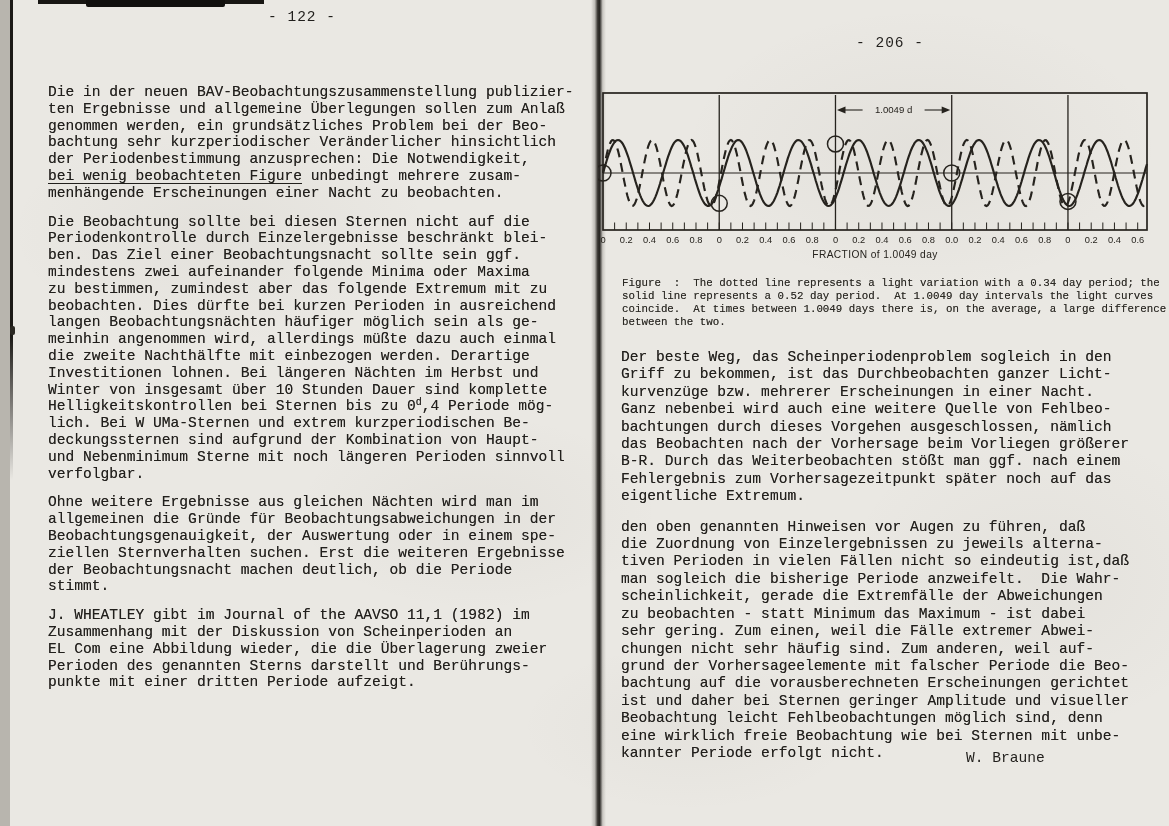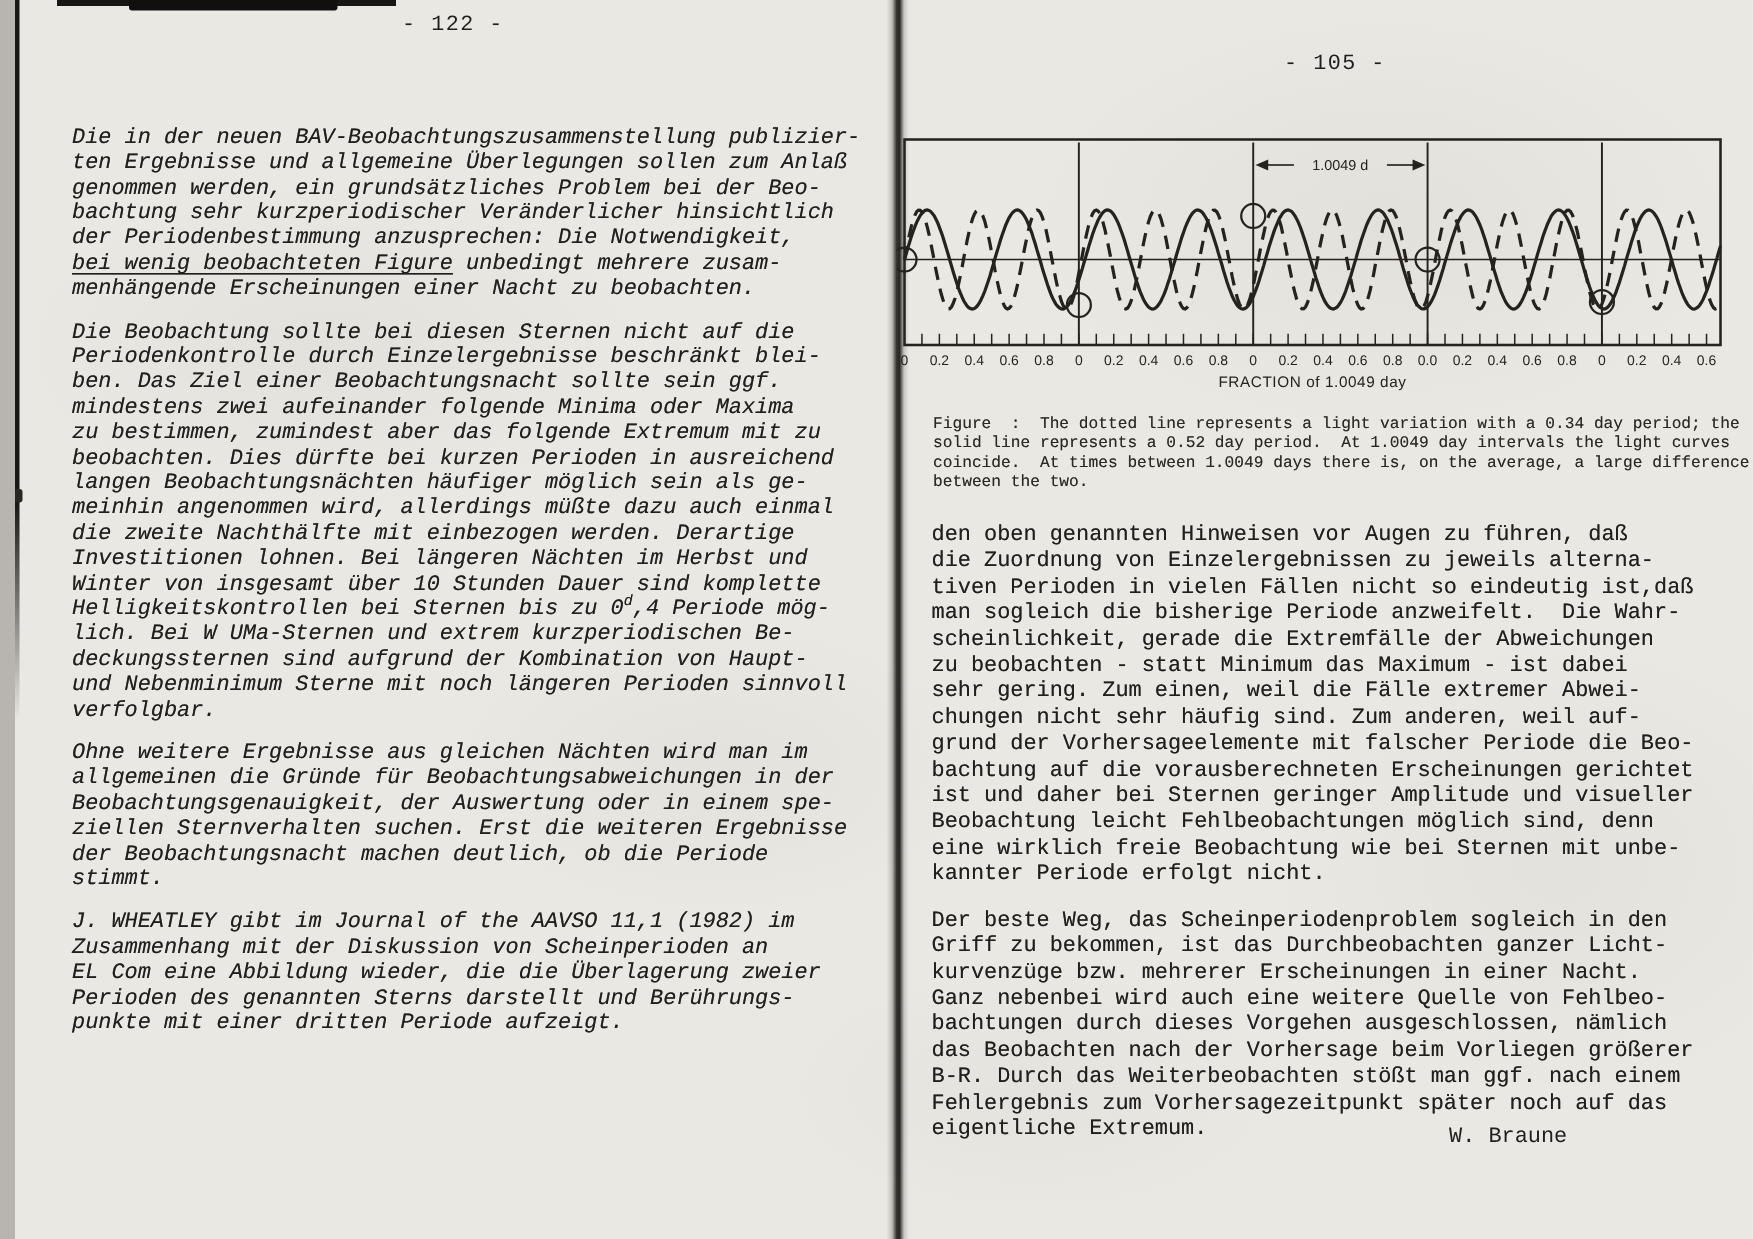--- a/index.html
+++ b/index.html
@@ -18,21 +18,21 @@
   }
   .pagenum{position:absolute;width:140px;text-align:center;font-size:14.5px;letter-spacing:1px;}
   .heading{
     position:absolute;left:84px;top:44px;font-size:15.2px;font-weight:bold;letter-spacing:.6px;
     text-decoration:underline;text-underline-offset:4px;text-decoration-thickness:1.5px;
     white-space:nowrap;
   }
   .paras{position:absolute;}
   .para{white-space:pre-wrap;font-size:14.6px;text-shadow:0 0 .4px rgba(25,22,18,.6);}
   #left-paras{left:38px;top:84px;width:545px;line-height:16.8px;}
-  #left-paras .para{margin:0 0 12px 0;font-style:italic;}
+  #left-paras .para{margin:0 0 12px 0;}
   #left-paras .para:nth-child(3){margin-bottom:12px;}
   #left-paras .para:nth-child(4){margin-top:10px;margin-bottom:16px;}
   #left-paras .para:nth-child(5){margin-top:12px;}
   #right-paras{left:611px;top:349px;width:545px;line-height:17.4px;}
   #right-paras .para{margin:0 0 13px 0;}
   .uline{text-decoration:underline;text-underline-offset:3px;}
   .sup-d{font-size:10px;vertical-align:5.5px;line-height:0;}
   #figure{position:absolute;left:588px;top:86px;width:560px;height:188px;}
   #figure-caption{
     position:absolute;left:592px;top:277px;width:560px;
@@ -104,21 +104,21 @@
 ziellen Sternverhalten suchen. Erst die weiteren Ergebnisse
 der Beobachtungsnacht machen deutlich, ob die Periode
 stimmt.</div>
       <div class="para">J. WHEATLEY gibt im Journal of the AAVSO 11,1 (1982) im
 Zusammenhang mit der Diskussion von Scheinperioden an
 EL Com eine Abbildung wieder, die die Überlagerung zweier
 Perioden des genannten Sterns darstellt und Berührungs-
 punkte mit einer dritten Periode aufzeigt.</div>
     </div>
 
-  <div class="pagenum" style="left:810px;top:35px;">- 105 -</div>
+  <div class="pagenum" style="left:810px;top:35px;">- 206 -</div>
 
   <div id="figure"><svg width="560" height="188">
         <rect x="5" y="7" width="544" height="137" fill="none" stroke="#26231e" stroke-width="1.7"></rect>
         <line x1="5" y1="87" x2="549" y2="87" stroke="#26231e" stroke-width="1.1"></line>
         <line x1="121.23931623931625" y1="9" x2="121.23931623931625" y2="144" stroke="#26231e" stroke-width="1.3"></line>
         <line x1="237.4786324786325" y1="9" x2="237.4786324786325" y2="144" stroke="#26231e" stroke-width="1.3"></line>
         <line x1="353.71794871794873" y1="9" x2="353.71794871794873" y2="144" stroke="#26231e" stroke-width="1.3"></line>
         <line x1="469.957264957265" y1="9" x2="469.957264957265" y2="144" stroke="#26231e" stroke-width="1.3"></line>
         <line x1="16.623931623931625" y1="136.5" x2="16.623931623931625" y2="144" stroke="#26231e" stroke-width="1"></line>
         <line x1="28.24786324786325" y1="136.5" x2="28.24786324786325" y2="144" stroke="#26231e" stroke-width="1"></line>
@@ -204,39 +204,39 @@
         <circle cx="353.71794871794873" cy="87" r="8" fill="none" stroke="#26231e" stroke-width="1.5"></circle>
         <circle cx="469.957264957265" cy="115.38" r="8" fill="none" stroke="#26231e" stroke-width="1.5"></circle>
       </svg></div>
 
   <div id="figure-caption">Figure  :  The dotted line represents a light variation with a 0.34 day period; the
 solid line represents a 0.52 day period.  At 1.0049 day intervals the light curves
 coincide.  At times between 1.0049 days there is, on the average, a large difference
 between the two.</div>
 
   <div id="right-paras" class="paras">
+      <div class="para">Der beste Weg, das Scheinperiodenproblem sogleich in den
+Griff zu bekommen, ist das Durchbeobachten ganzer Licht-
+kurvenzüge bzw. mehrerer Erscheinungen in einer Nacht.
+Ganz nebenbei wird auch eine weitere Quelle von Fehlbeo-
+bachtungen durch dieses Vorgehen ausgeschlossen, nämlich
+das Beobachten nach der Vorhersage beim Vorliegen größerer
+B-R. Durch das Weiterbeobachten stößt man ggf. nach einem
+Fehlergebnis zum Vorhersagezeitpunkt später noch auf das
+eigentliche Extremum.</div>
       <div class="para">den oben genannten Hinweisen vor Augen zu führen, daß
 die Zuordnung von Einzelergebnissen zu jeweils alterna-
 tiven Perioden in vielen Fällen nicht so eindeutig ist,daß
 man sogleich die bisherige Periode anzweifelt.  Die Wahr-
 scheinlichkeit, gerade die Extremfälle der Abweichungen
 zu beobachten - statt Minimum das Maximum - ist dabei
 sehr gering. Zum einen, weil die Fälle extremer Abwei-
 chungen nicht sehr häufig sind. Zum anderen, weil auf-
 grund der Vorhersageelemente mit falscher Periode die Beo-
 bachtung auf die vorausberechneten Erscheinungen gerichtet
 ist und daher bei Sternen geringer Amplitude und visueller
 Beobachtung leicht Fehlbeobachtungen möglich sind, denn
 eine wirklich freie Beobachtung wie bei Sternen mit unbe-
 kannter Periode erfolgt nicht.</div>
-      <div class="para">Der beste Weg, das Scheinperiodenproblem sogleich in den
-Griff zu bekommen, ist das Durchbeobachten ganzer Licht-
-kurvenzüge bzw. mehrerer Erscheinungen in einer Nacht.
-Ganz nebenbei wird auch eine weitere Quelle von Fehlbeo-
-bachtungen durch dieses Vorgehen ausgeschlossen, nämlich
-das Beobachten nach der Vorhersage beim Vorliegen größerer
-B-R. Durch das Weiterbeobachten stößt man ggf. nach einem
-Fehlergebnis zum Vorhersagezeitpunkt später noch auf das
-eigentliche Extremum.</div>
     </div>
 
   <div id="signature">W. Braune</div>
 </div>
 
 </body></html>

